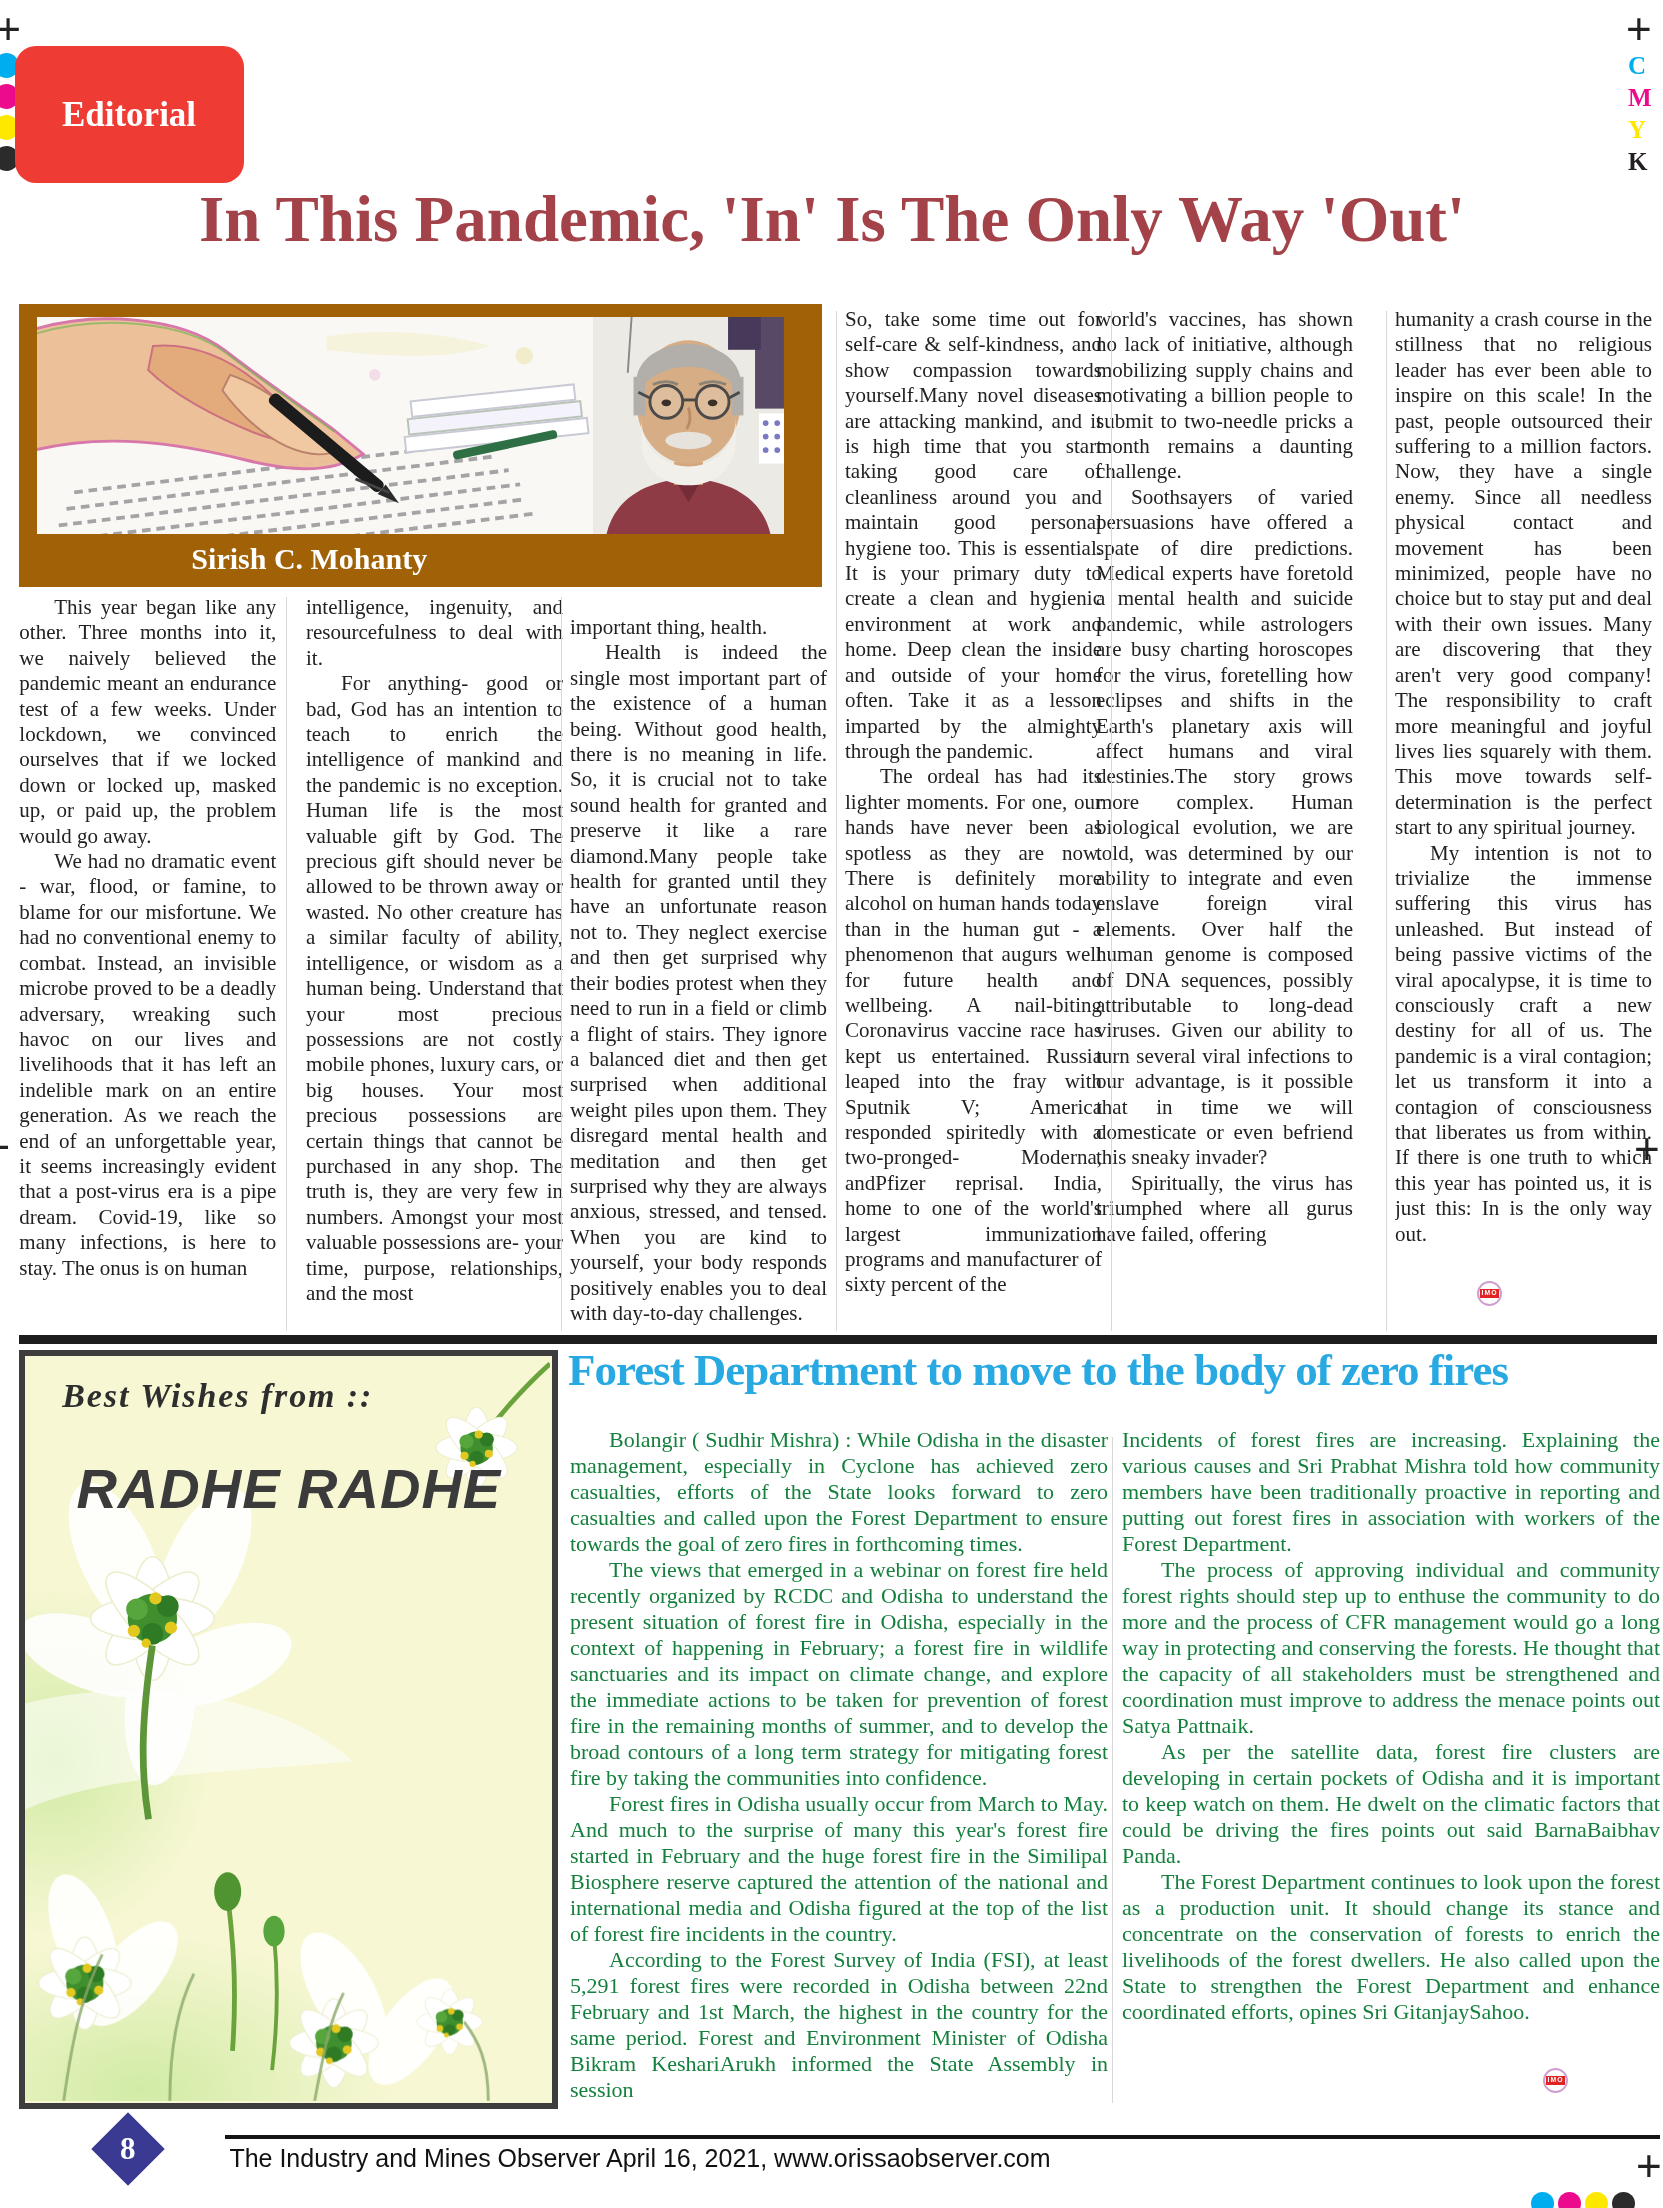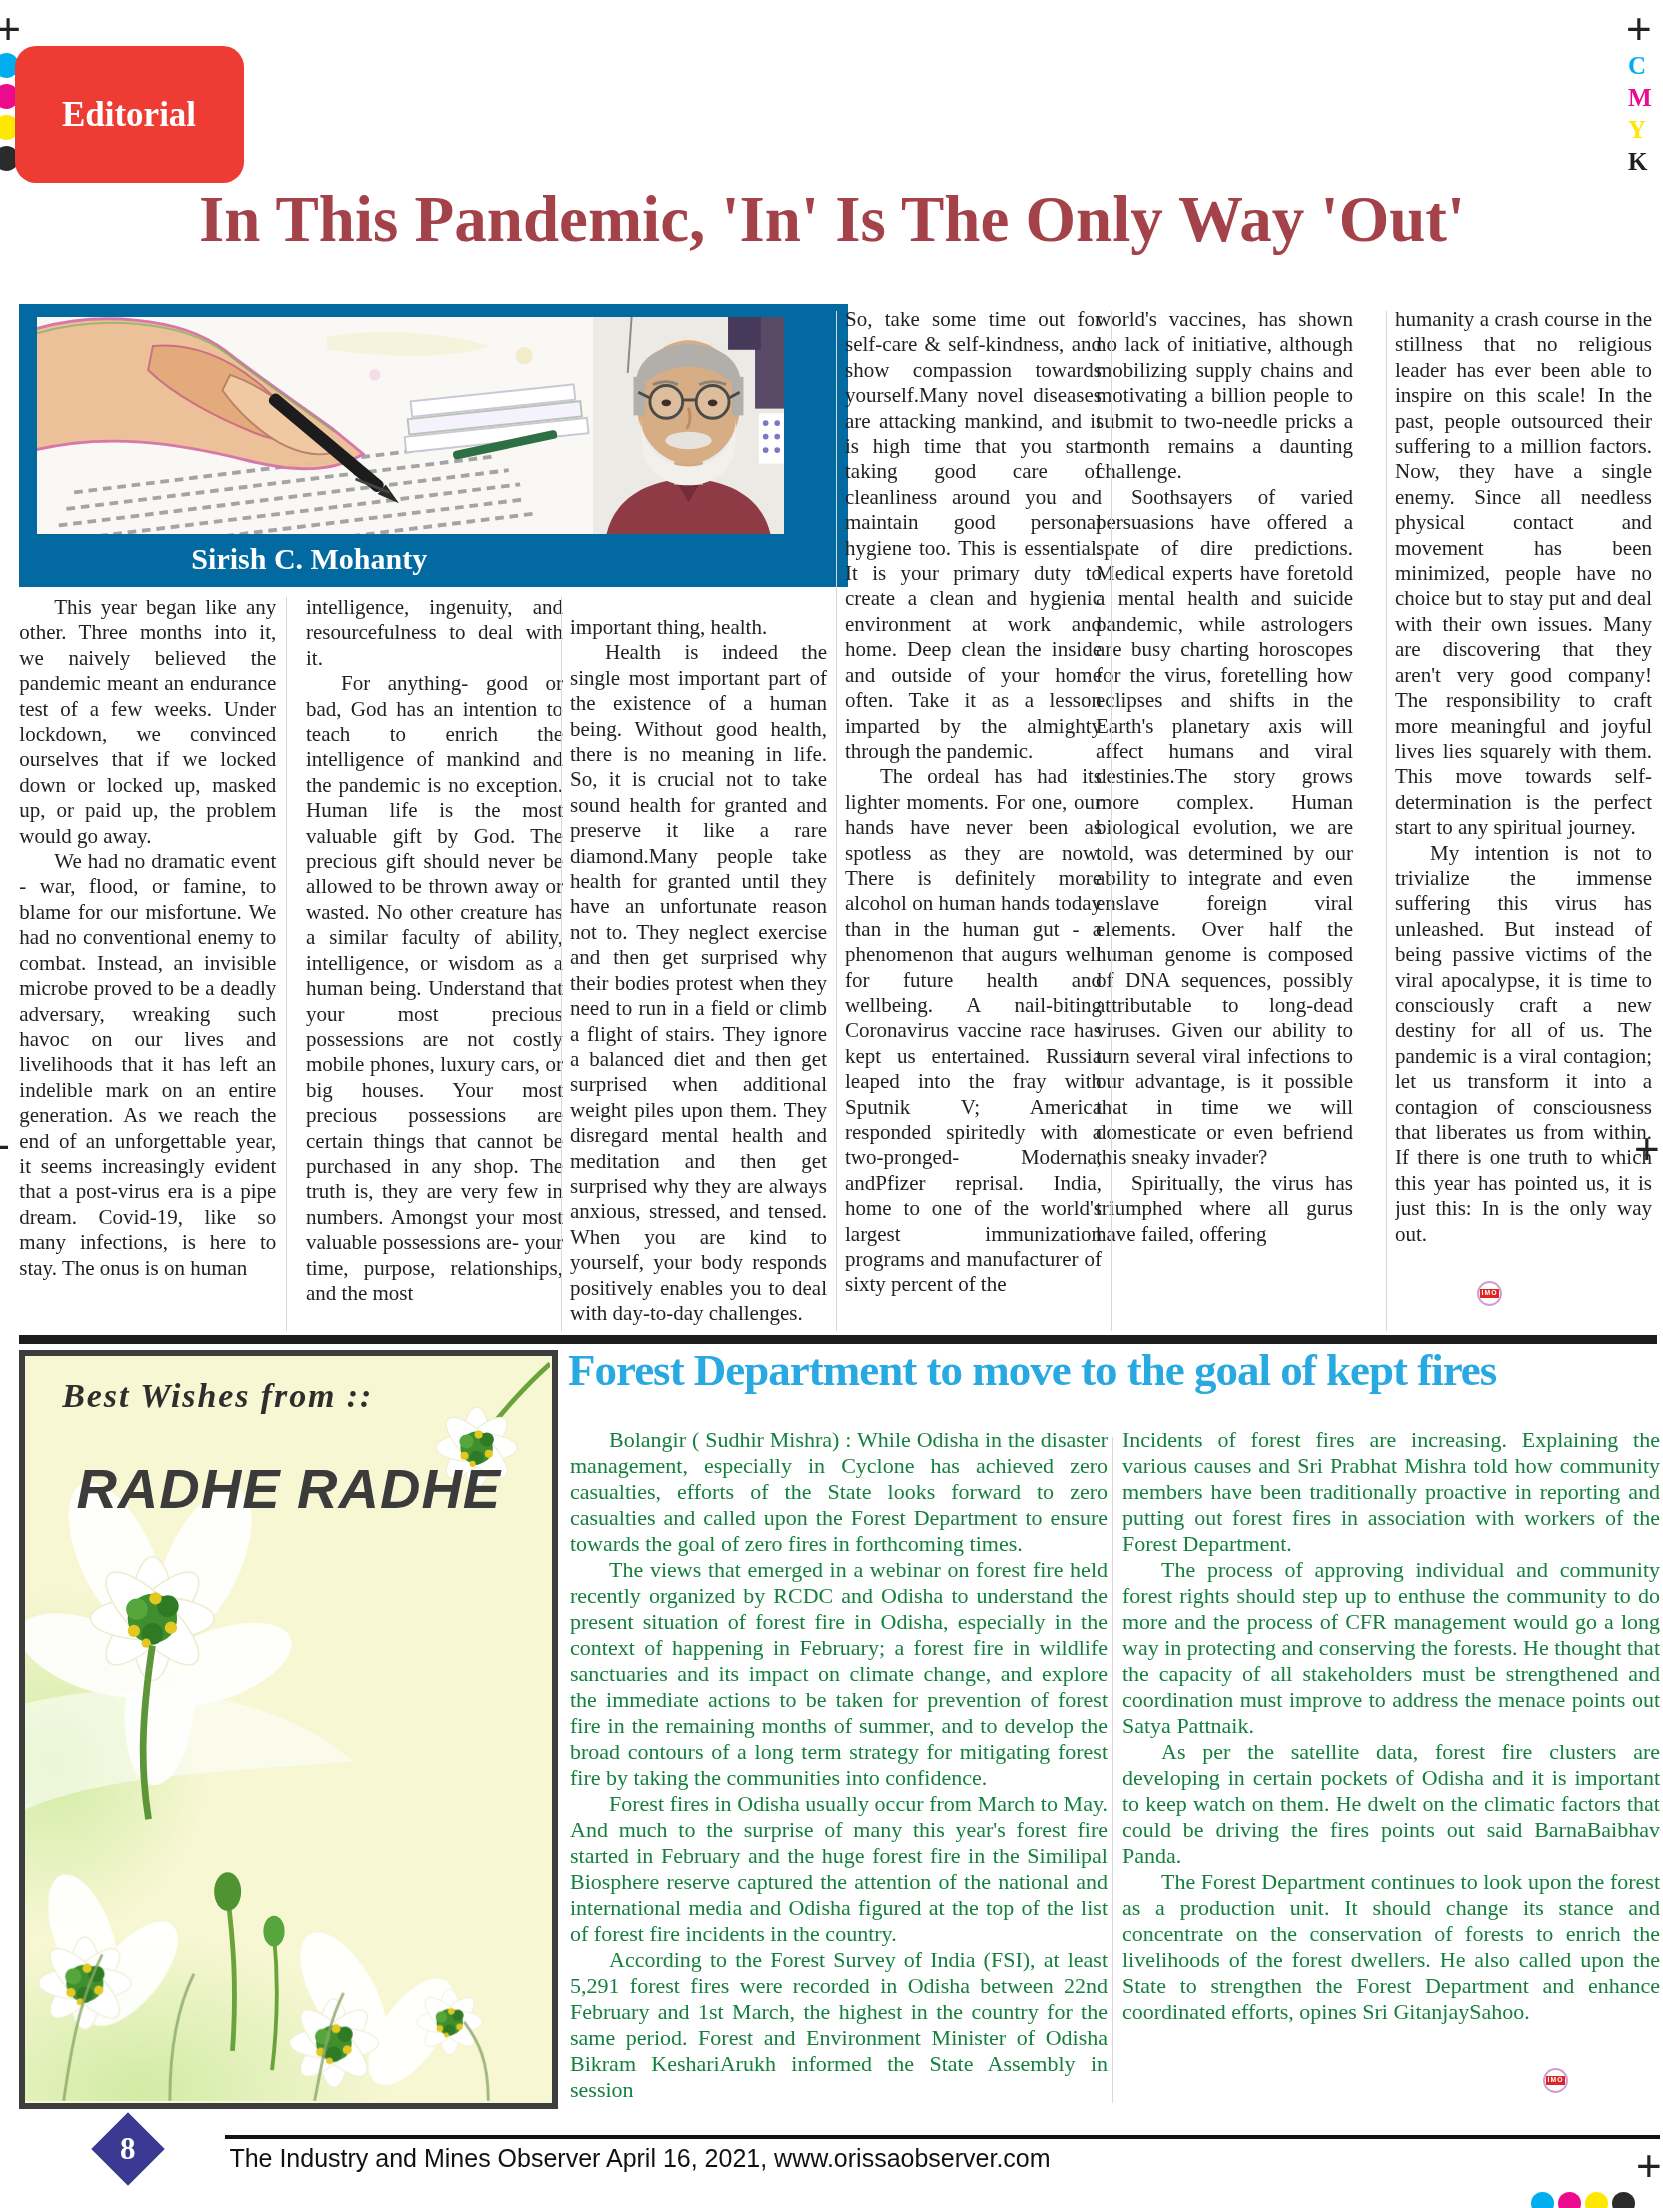--- a/index.html
+++ b/index.html
@@ -22,21 +22,21 @@
   .cmyk .y{color:#ffe800;}  .cmyk .k{color:#231f20;}
 
   
   .editorial-tag{position:absolute;left:14.5px;top:46px;width:229px;height:137px;background:#ee3b33;
                  border-radius:21px;display:flex;align-items:center;justify-content:center;}
   .editorial-tag span{color:#fff;font-size:35px;font-weight:bold;}
   .headline{position:absolute;left:0;top:182px;width:1664px;margin:0;text-align:center;
             color:#a34249;font-size:65px;font-weight:bold;white-space:nowrap;letter-spacing:0px;}
 
   
-  .photo-block{position:absolute;left:19.3px;top:304px;width:803px;height:283px;background:#0369a1;padding-left:26px;}
+  .photo-block{position:absolute;left:19.3px;top:304px;width:803px;height:283px;background:#a16207;}
   .photo-left{position:absolute;left:17.4px;top:12.6px;width:556px;height:217px;background:#faf8f4;overflow:hidden;}
   .photo-portrait{position:absolute;left:574px;top:12.6px;width:191px;height:217px;background:#eceae5;overflow:hidden;}
   .caption{position:absolute;left:145px;top:238px;width:290px;color:#ffffff;font-size:30px;
            font-weight:bold;text-align:center;}
 
   
   .ecol{position:absolute;width:257px;font-size:21px;line-height:25.4px;text-align:justify;
         overflow:hidden;color:#222;}
   .ecol p{margin:0;text-indent:35px;}
   .ecol p:first-child{text-indent:0;}
@@ -303,21 +303,21 @@
         <path d="M40 772 C50 700 60 660 80 620"></path>
         <path d="M150 772 C150 710 160 670 175 640"></path>
         <path d="M300 772 C310 720 315 690 330 660"></path>
         <path d="M480 772 C480 730 470 710 455 690"></path>
       </g>
     </svg>
     <div class="ad-heading">Best Wishes from ::</div>
     <div class="ad-name">RADHE RADHE</div>
   </div>
 
-  <h2 class="forest-headline">Forest Department to move to the goal of kept fires</h2>
+  <h2 class="forest-headline">Forest Department to move to the body of zero fires</h2>
   <div class="fcol fa">
       <p>Bolangir ( Sudhir Mishra) : While Odisha in the disaster management, especially in Cyclone has achieved zero casualties, efforts of the State looks forward to zero casualties and called upon the Forest Department to ensure  towards the goal of zero fires in forthcoming times.</p>
       <p>The views that emerged in a webinar on forest fire held recently organized by  RCDC and Odisha to understand the present situation of forest fire in Odisha, especially in the context of happening in February; a forest fire in wildlife sanctuaries and its impact on climate change, and explore the immediate actions to be taken for prevention of forest fire in the remaining months of summer, and to develop the broad contours of a long term strategy for mitigating forest fire by taking the communities into confidence.</p>
       <p>Forest fires in Odisha usually occur from March to May. And much to the surprise of many this year's forest fire started in February and the huge forest fire in the Similipal Biosphere reserve captured the attention of the national and international media and Odisha figured at the top of the list of forest fire incidents in the country.</p>
       <p>According to the Forest Survey of India (FSI), at least 5,291 forest fires were recorded in Odisha between 22nd February and 1st March, the highest in the country for the same period. Forest and Environment Minister of Odisha Bikram KeshariArukh informed the State Assembly in session</p>
     </div>
   <div class="fcol fb cont">
       <p>Incidents of forest fires are increasing. Explaining the various causes and Sri Prabhat Mishra told how community members have been traditionally proactive in reporting and putting out forest fires in association with workers of the Forest Department.</p>
       <p>The process of approving individual and community forest rights should step up to enthuse the community to do more and the process of CFR management would go a long way in protecting and conserving the forests. He thought that the capacity of all stakeholders must be strengthened and coordination must improve to address the menace points out Satya Pattnaik.</p>
       <p>As per the satellite data, forest fire clusters are developing in certain pockets of Odisha and it is important to keep watch on them. He dwelt on the climatic factors that could be driving the fires points out said  BarnaBaibhav Panda.</p>

